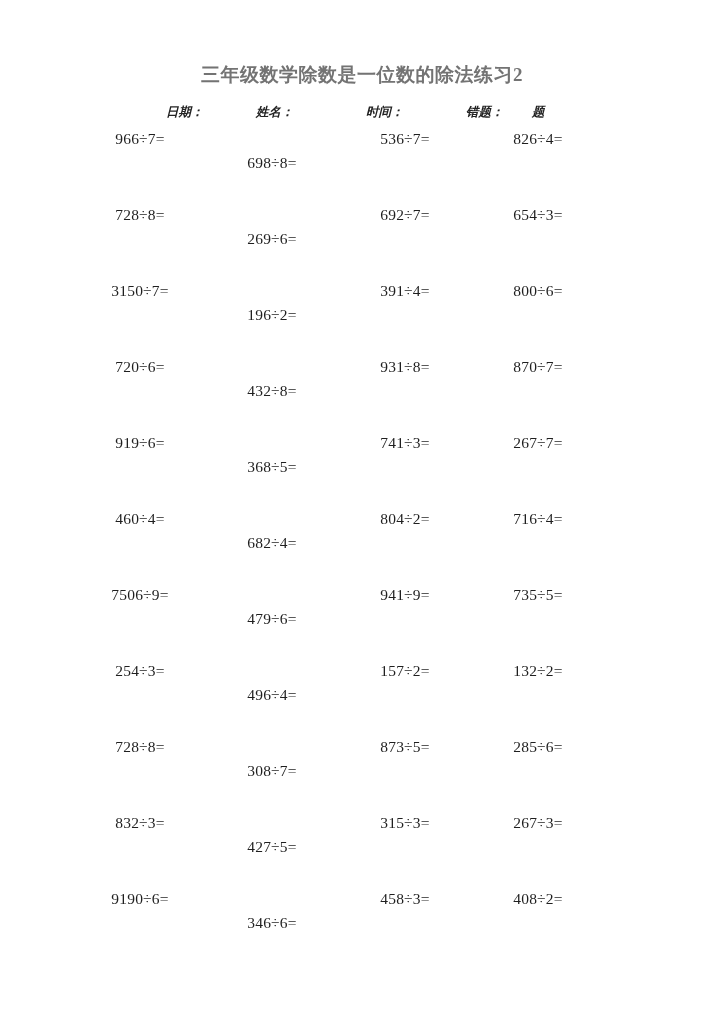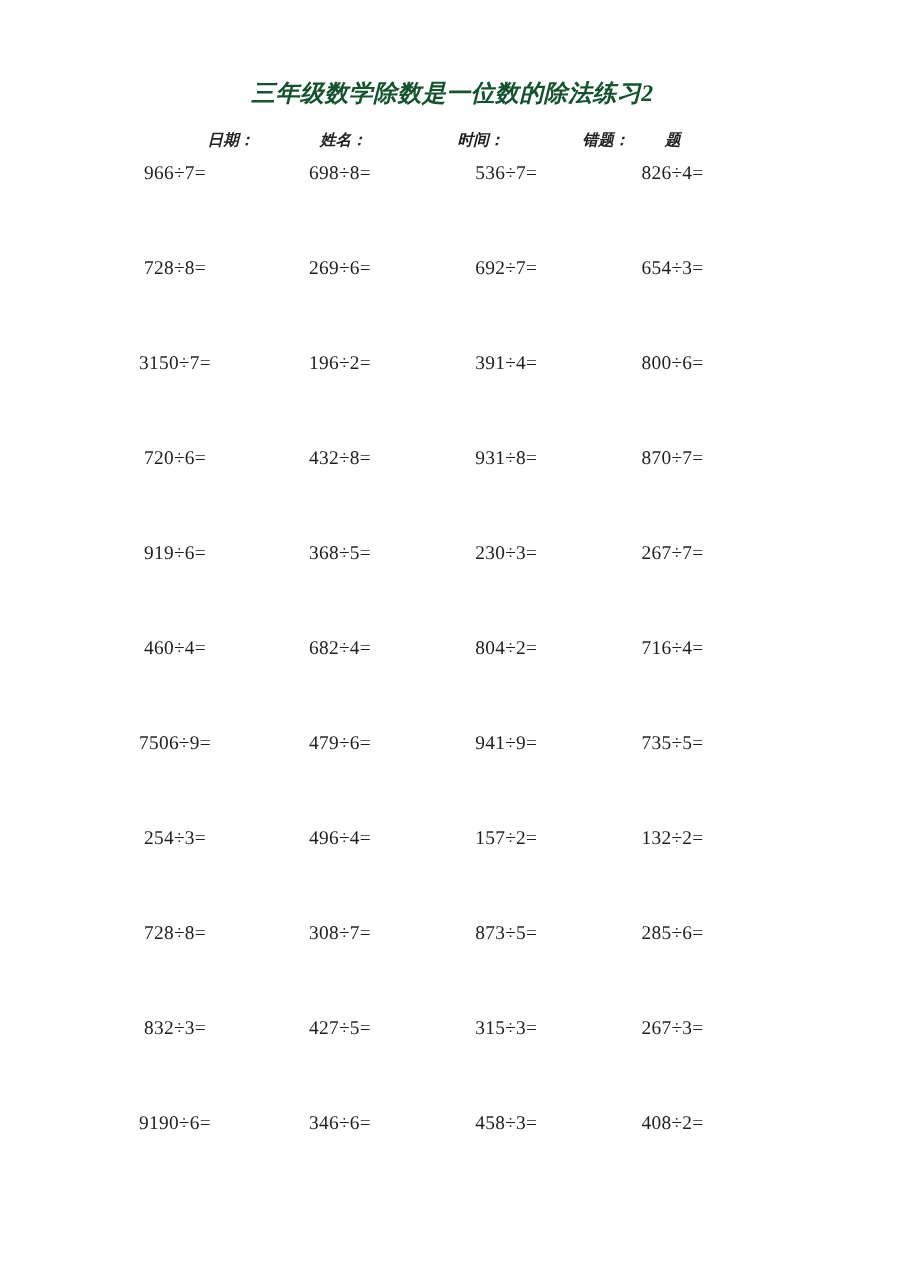--- a/index.html
+++ b/index.html
@@ -29,23 +29,22 @@
   .worksheet-title {
     position: absolute;
     left: 0;
     top: 62px;
     width: 724px;
     text-align: center;
     font-family: "Liberation Serif", "DejaVu Serif", serif;
     font-weight: bold;
     font-size: 19px;
     letter-spacing: 0.5px;
-    color: #14532d;
+    color: #737373;
     white-space: nowrap;
-    font-style: italic;
   }
 
   
   .meta-row {
     position: absolute;
     left: 0;
     top: 101px;
     width: 724px;
     height: 22px;
   }
@@ -83,21 +82,21 @@
     top: 0;
     font-family: "Liberation Serif", "DejaVu Serif", serif;
     font-size: 15.5px;
     color: #1f1f1f;
     white-space: nowrap;
     line-height: 22px;
     letter-spacing: 0.2px;
   }
   
   .col-0 { left: 78px;  width: 124px; text-align: center; }
-  .col-1 { left: 210px; width: 124px; text-align: center; }
+  .col-1 { left: 210px; width: 124px; text-align: center; margin-top: 24px; }
   .col-2 { left: 343px; width: 124px; text-align: center; }
   .col-3 { left: 476px; width: 124px; text-align: center; }
 </style>
 </head>
 <body>
 
 <div class="page">
 
   <div class="worksheet-title">三年级数学除数是一位数的除法练习2</div>
 
@@ -130,21 +129,21 @@
       </div>
       <div class="problem-row">
         <div class="problem-cell col-0">720÷6=</div>
         <div class="problem-cell col-1">432÷8=</div>
         <div class="problem-cell col-2">931÷8=</div>
         <div class="problem-cell col-3">870÷7=</div>
       </div>
       <div class="problem-row">
         <div class="problem-cell col-0">919÷6=</div>
         <div class="problem-cell col-1">368÷5=</div>
-        <div class="problem-cell col-2">230÷3=</div>
+        <div class="problem-cell col-2">741÷3=</div>
         <div class="problem-cell col-3">267÷7=</div>
       </div>
       <div class="problem-row">
         <div class="problem-cell col-0">460÷4=</div>
         <div class="problem-cell col-1">682÷4=</div>
         <div class="problem-cell col-2">804÷2=</div>
         <div class="problem-cell col-3">716÷4=</div>
       </div>
       <div class="problem-row">
         <div class="problem-cell col-0">7506÷9=</div>

